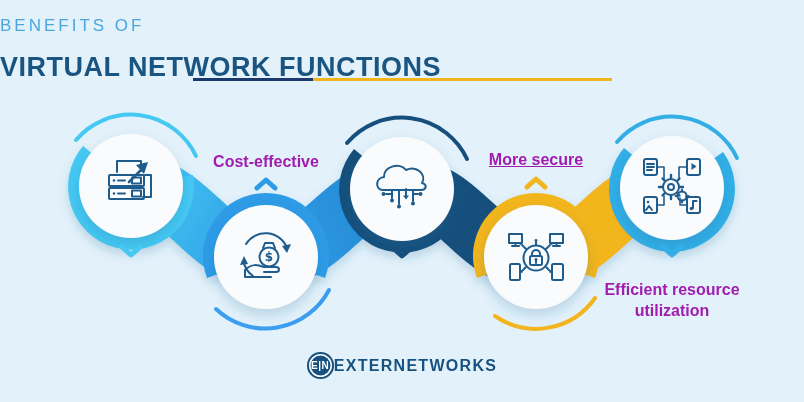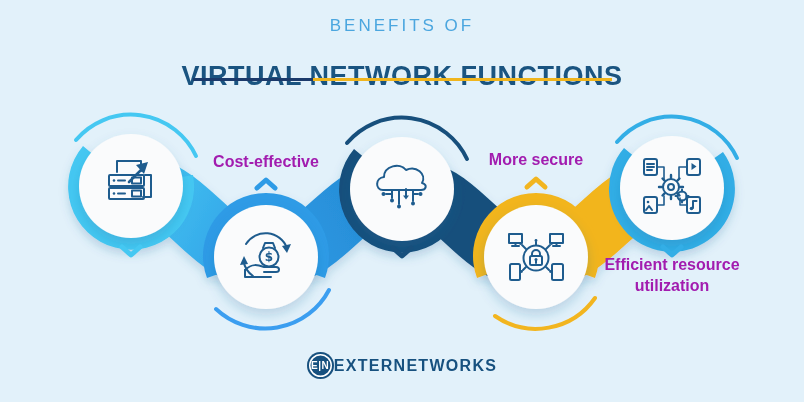--- a/index.html
+++ b/index.html
@@ -3,26 +3,26 @@
 <meta charset="utf-8">
 <style>
   html,body{margin:0;padding:0;}
   body{font-family:"Liberation Sans","DejaVu Sans",sans-serif;}
   .stage{
     position:relative;width:804px;height:402px;overflow:hidden;
     background:#E2F1FA;
   }
   .layer{position:absolute;left:0;top:0;}
   
-  .header{position:absolute;left:0;top:16px;width:804px;text-align:center;z-index:3;}
+  .header{position:absolute;left:0;top:16px;width:804px;text-align:left;z-index:3;}
   .eyebrow{
     font-size:17px;font-weight:500;letter-spacing:3px;color:#4BA6DF;
   }
   .main-title{
-    margin-top:25px;font-size:27px;font-weight:bold;letter-spacing:.5px;color:#1A5480;
+    margin-top:16px;font-size:27px;font-weight:bold;letter-spacing:.5px;color:#1A5480;
   }
   .underline{position:absolute;left:193px;top:78px;width:419px;height:3px;display:flex;z-index:3;}
   .underline .seg-navy{width:120px;height:3px;background:#1B3A6B;}
   .underline .seg-gold{width:299px;height:3px;background:#F0B51D;}
   
   .blabel{
     position:absolute;z-index:4;text-align:center;width:220px;
     font-size:16px;font-weight:bold;color:#a21caf;line-height:21px;
   }
   
@@ -196,24 +196,24 @@
         <circle cx="19.5" cy="22.5" r="1.8" fill="#1E5C8E" stroke="none"></circle>
         <path d="M 21,22 V 15 H 24.5"></path>
         <path d="M -15,-19 H -8 V -7 M 15,-19 H 7 V -7 M -15,19 H -8 V 10 M 15,19 H 8 V 12" stroke-width="1.6"></path>
       </g>
     </g>
   </svg>
 
   <div class="blabel" style="left:156px;top:151px;">
     <div>Cost-effective</div>
   </div>
-  <div class="blabel" style="left:426px;top:149px;">
+  <div class="blabel" style="left:426px;top:149px;text-decoration:underline;">
     <div>More secure</div>
   </div>
-  <div class="blabel" style="left:562px;top:254px;">
+  <div class="blabel" style="left:562px;top:279px;">
     <div>Efficient resource</div>
     <div>utilization</div>
   </div>
 
   <div class="logo">
     <div class="logo-badge">E|N</div>
     <div class="logo-name">EXTERNETWORKS</div>
   </div>
 
 </div>

